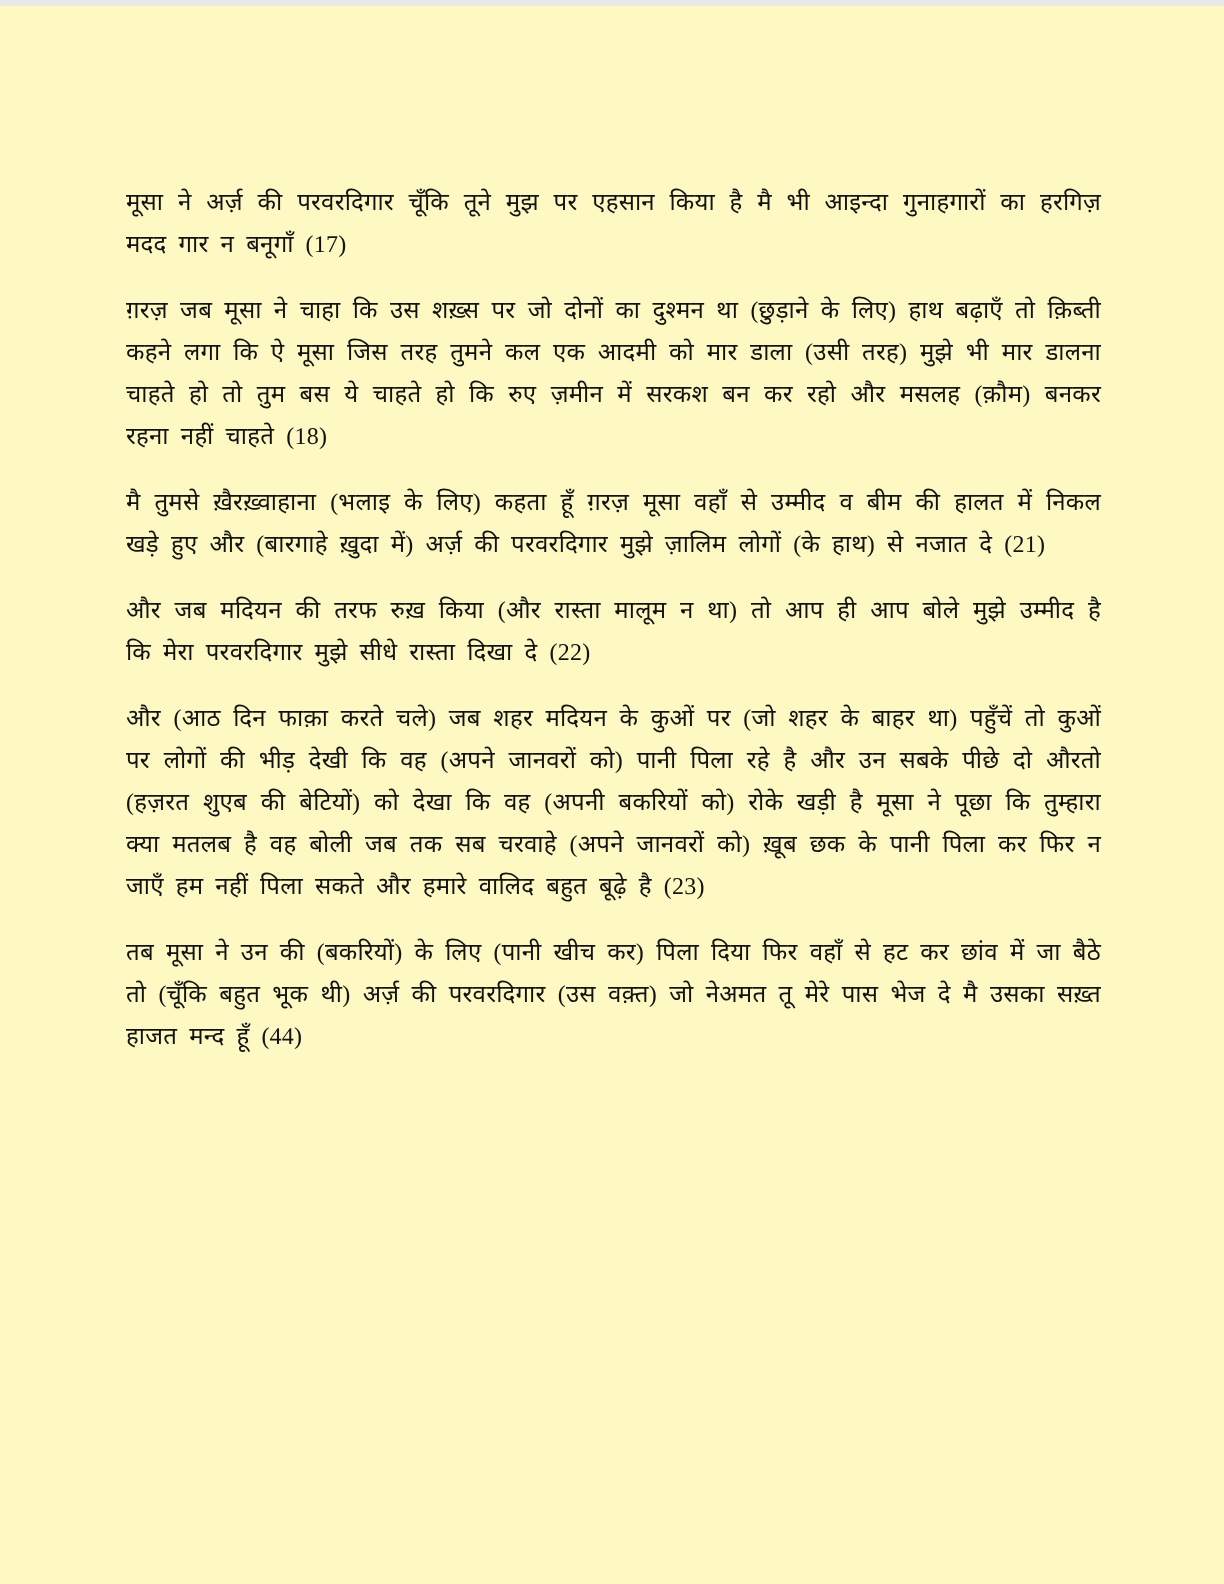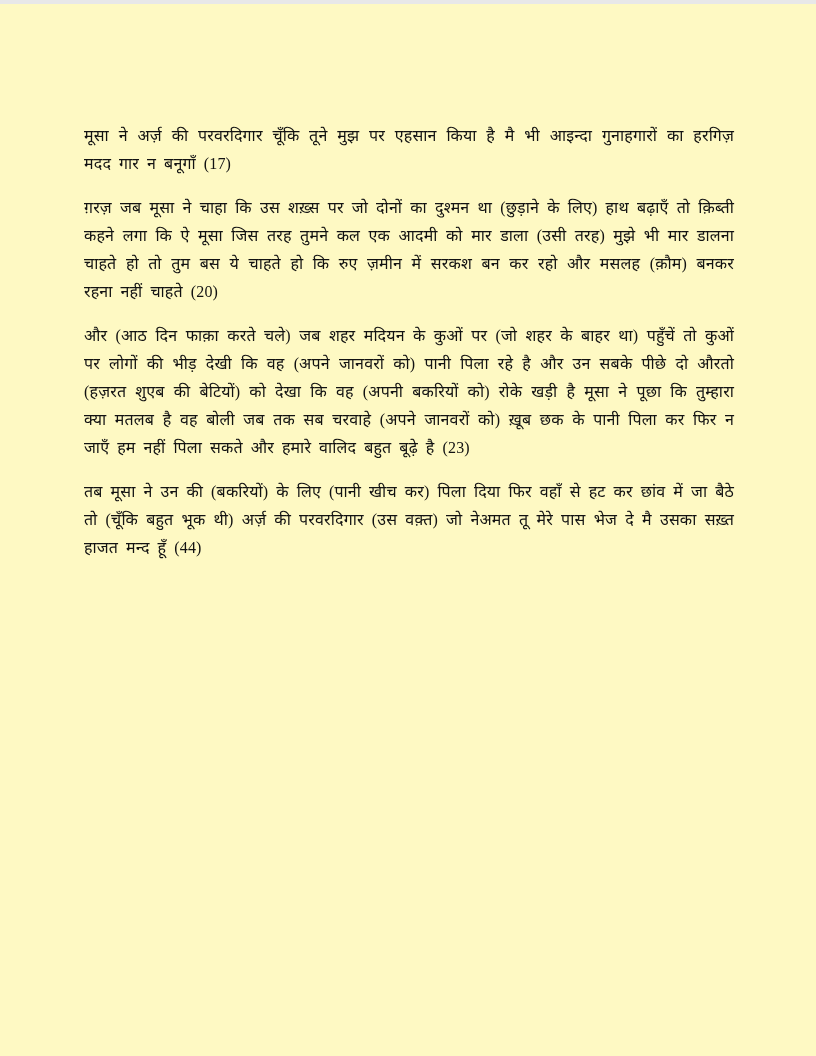--- a/index.html
+++ b/index.html
@@ -34,17 +34,19 @@
   .para:last-child {
     margin-bottom: 0;
   }
 </style>
 </head>
 <body>
 
 <div class="page">
   <div class="text-column">
     <p class="para">मूसा ने अर्ज़ की परवरदिगार चूँकि तूने मुझ पर एहसान किया है मै भी आइन्दा गुनाहगारों का हरगिज़ मदद गार न बनूगाँ (17)</p>
-    <p class="para">ग़रज़ जब मूसा ने चाहा कि उस शख़्स पर जो दोनों का दुश्मन था (छुड़ाने के लिए) हाथ बढ़ाएँ तो क़िब्ती कहने लगा कि ऐ मूसा जिस तरह तुमने कल एक आदमी को मार डाला (उसी तरह) मुझे भी मार डालना चाहते हो तो तुम बस ये चाहते हो कि रुए ज़मीन में सरकश बन कर रहो और मसलह (क़ौम) बनकर रहना नहीं चाहते (20)</p>
+    <p class="para">ग़रज़ जब मूसा ने चाहा कि उस शख़्स पर जो दोनों का दुश्मन था (छुड़ाने के लिए) हाथ बढ़ाएँ तो क़िब्ती कहने लगा कि ऐ मूसा जिस तरह तुमने कल एक आदमी को मार डाला (उसी तरह) मुझे भी मार डालना चाहते हो तो तुम बस ये चाहते हो कि रुए ज़मीन में सरकश बन कर रहो और मसलह (क़ौम) बनकर रहना नहीं चाहते (18)</p>
+    <p class="para">मै तुमसे ख़ैरख़्वाहाना (भलाइ के लिए) कहता हूँ ग़रज़ मूसा वहाँ से उम्मीद व बीम की हालत में निकल खड़े हुए और (बारगाहे ख़ुदा में) अर्ज़ की परवरदिगार मुझे ज़ालिम लोगों (के हाथ) से नजात दे (21)</p>
+    <p class="para">और जब मदियन की तरफ रुख़ किया (और रास्ता मालूम न था) तो आप ही आप बोले मुझे उम्मीद है कि मेरा परवरदिगार मुझे सीधे रास्ता दिखा दे (22)</p>
     <p class="para">और (आठ दिन फाक़ा करते चले) जब शहर मदियन के कुओं पर (जो शहर के बाहर था) पहुँचें तो कुओं पर लोगों की भीड़ देखी कि वह (अपने जानवरों को) पानी पिला रहे है और उन सबके पीछे दो औरतो (हज़रत शुएब की बेटियों) को देखा कि वह (अपनी बकरियों को) रोके खड़ी है मूसा ने पूछा कि तुम्हारा क्या मतलब है वह बोली जब तक सब चरवाहे (अपने जानवरों को) ख़ूब छक के पानी पिला कर फिर न जाएँ हम नहीं पिला सकते और हमारे वालिद बहुत बूढ़े है (23)</p>
     <p class="para">तब मूसा ने उन की (बकरियों) के लिए (पानी खीच कर) पिला दिया फिर वहाँ से हट कर छांव में जा बैठे तो (चूँकि बहुत भूक थी) अर्ज़ की परवरदिगार (उस वक़्त) जो नेअमत तू मेरे पास भेज दे मै उसका सख़्त हाजत मन्द हूँ (44)</p>
   </div>
 </div>
 
 </body></html>

